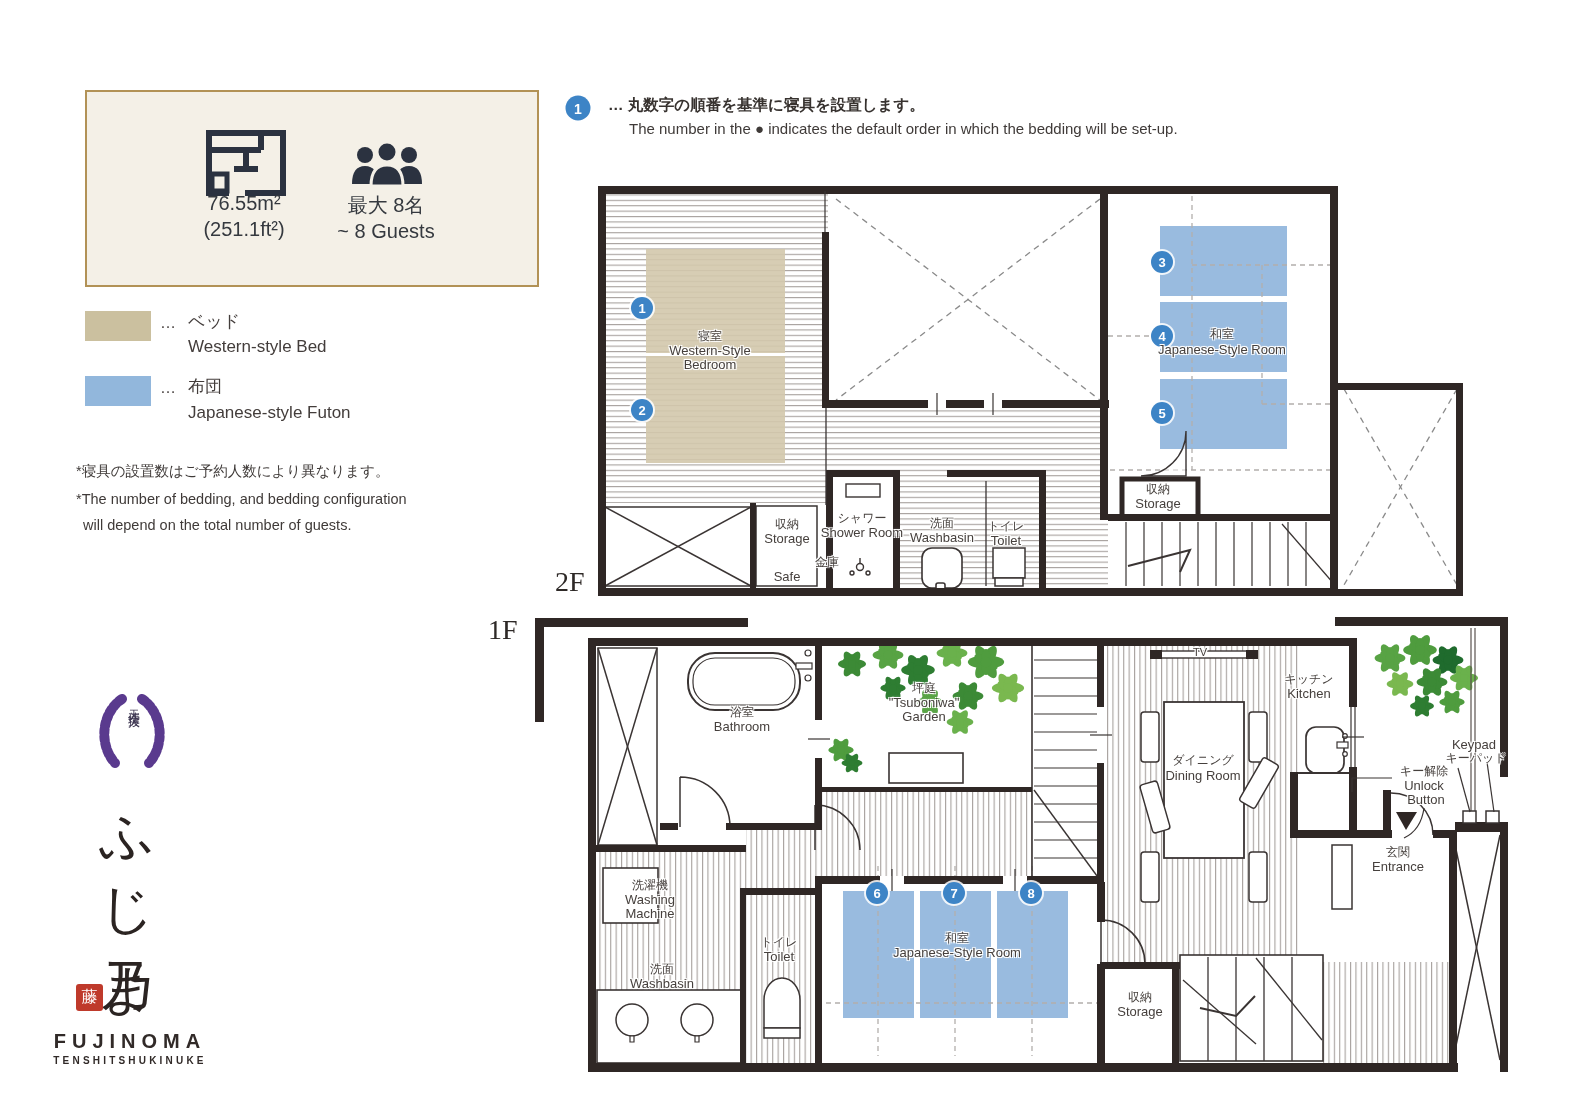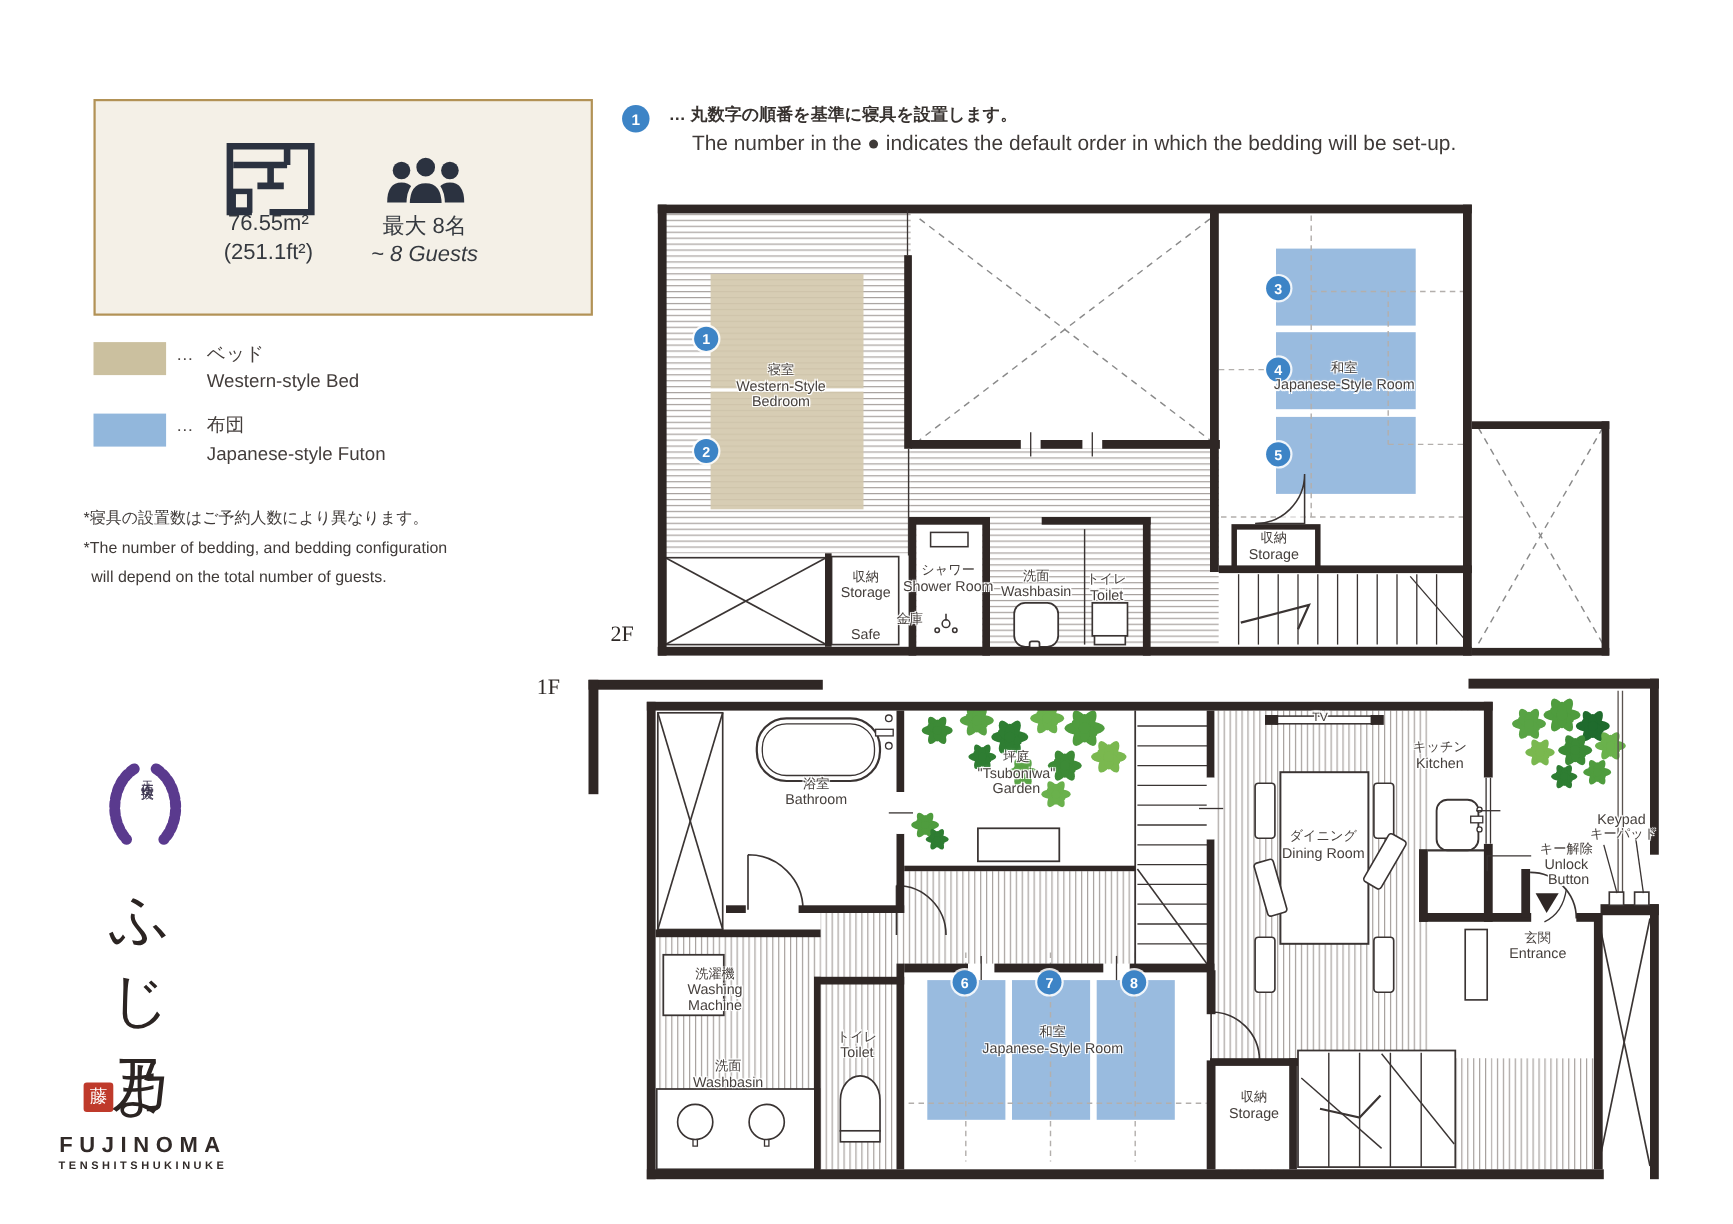--- a/index.html
+++ b/index.html
@@ -4,21 +4,21 @@
 <style>
   html,body{margin:0;padding:0;background:#fff;}
   #canvas{position:relative;width:1575px;height:1113px;background:#fff;overflow:hidden;
           font-family:"Liberation Sans",sans-serif;color:#44403e;}
   svg{position:absolute;}
   .lbl{position:absolute;transform:translateX(-50%);text-align:center;white-space:nowrap;
        color:#46403d;line-height:1.15;
        text-shadow:-1px -1px 0 #fff,1px -1px 0 #fff,-1px 1px 0 #fff,1px 1px 0 #fff,0 0 3px #fff;}
   .lbl-left{position:absolute;white-space:nowrap;color:#3f3a38;line-height:1.2;}
   .jp{font-size:12px;} .en{font-size:13px;} .tiny{font-size:11px;}
-  .floor-tag{position:absolute;font-family:"Liberation Serif",serif;font-size:20px;color:#2e2927;}
+  .floor-tag{position:absolute;font-family:"Liberation Serif",serif;font-size:28px;color:#2e2927;}
   .marker{position:absolute;width:22px;height:22px;border-radius:50%;background:#3d84c6;color:#fff;
           font-size:13px;font-weight:bold;display:flex;align-items:center;justify-content:center;
           transform:translate(-50%,-50%);box-shadow:0 0 0 2px rgba(255,255,255,.85);}
   .infobox{position:absolute;left:85px;top:90px;width:450px;height:193px;background:#f4f0e7;
            border:2px solid #b29256;}
   .infobox .val{position:absolute;transform:translateX(-50%);font-size:20px;color:#35393f;text-align:center;}
   .swatch{position:absolute;width:66px;height:30px;}
   .legend-dots{position:absolute;font-size:16px;color:#4a4442;}
   .legend-jp{position:absolute;font-size:17px;color:#433d3b;}
   .legend-en{position:absolute;font-size:17px;color:#433d3b;}
@@ -53,39 +53,39 @@
           <path d="M46,44 Q46,26 59,26 Q72,26 72,44 Z"></path>
       </g>
       <g fill="#2b3240" stroke="#f4f0e7" stroke-width="3">
         <circle cx="37" cy="12" r="10"></circle>
           <path d="M21,46 Q21,25 37,25 Q53,25 53,46 Z"></path>
       </g>
     </svg>
     <div class="val" style="left:157px;top:100px;">76.55m²</div>
     <div class="val" style="left:157px;top:126px;">(251.1ft²)</div>
     <div class="val" style="left:299px;top:100px;">最大 8名</div>
-    <div class="val" style="left:299px;top:128px;font-style:italic;">~ 8 Guests</div>
+    <div class="val" style="left:299px;top:128px;">~ 8 Guests</div>
   </div>
 
   <div class="swatch" style="left:85px;top:311px;background:#cbc09f;"></div>
   <div class="legend-dots" style="left:160px;top:314px;">…</div>
   <div class="legend-jp" style="left:188px;top:310px;">ベッド</div>
   <div class="legend-en" style="left:188px;top:337px;">Western-style Bed</div>
   <div class="swatch" style="left:85px;top:376px;background:#92b7dc;"></div>
   <div class="legend-dots" style="left:160px;top:379px;">…</div>
   <div class="legend-jp" style="left:188px;top:375px;">布団</div>
   <div class="legend-en" style="left:188px;top:403px;">Japanese-style Futon</div>
 
   <div class="lbl-left note" style="left:76px;top:463px;">*寝具の設置数はご予約人数により異なります。</div>
   <div class="lbl-left note" style="left:76px;top:491px;">*The number of bedding, and bedding configuration</div>
   <div class="lbl-left note" style="left:83px;top:517px;">will depend on the total number of guests.</div>
 
   <div class="marker" style="left:578px;top:108px;width:25px;height:25px;font-size:14px;">1</div>
   <div class="lbl-left" style="left:608px;top:96px;font-size:15.5px;font-weight:600;color:#37322f;">… 丸数字の順番を基準に寝具を設置します。</div>
-  <div class="lbl-left" style="left:629px;top:120px;font-size:19px;">The number in the ● indicates the default order in which the bedding will be set-up.</div>
+  <div class="lbl-left" style="left:629px;top:120px;font-size:15px;">The number in the ● indicates the default order in which the bedding will be set-up.</div>
 
   <div class="floor-tag" style="left:555px;top:566px;">2F</div>
   <div class="floor-tag" style="left:488px;top:614px;">1F</div>
 
   <svg style="left:540px;top:180px;" width="980" height="420" viewBox="540 180 980 420">
     <defs>
       <pattern id="hsA" width="8" height="5.4" patternUnits="userSpaceOnUse">
         <rect width="8" height="5.4" fill="#fff"></rect>
           <rect width="8" height="1.1" fill="#a7a19e"></rect>
       </pattern>

